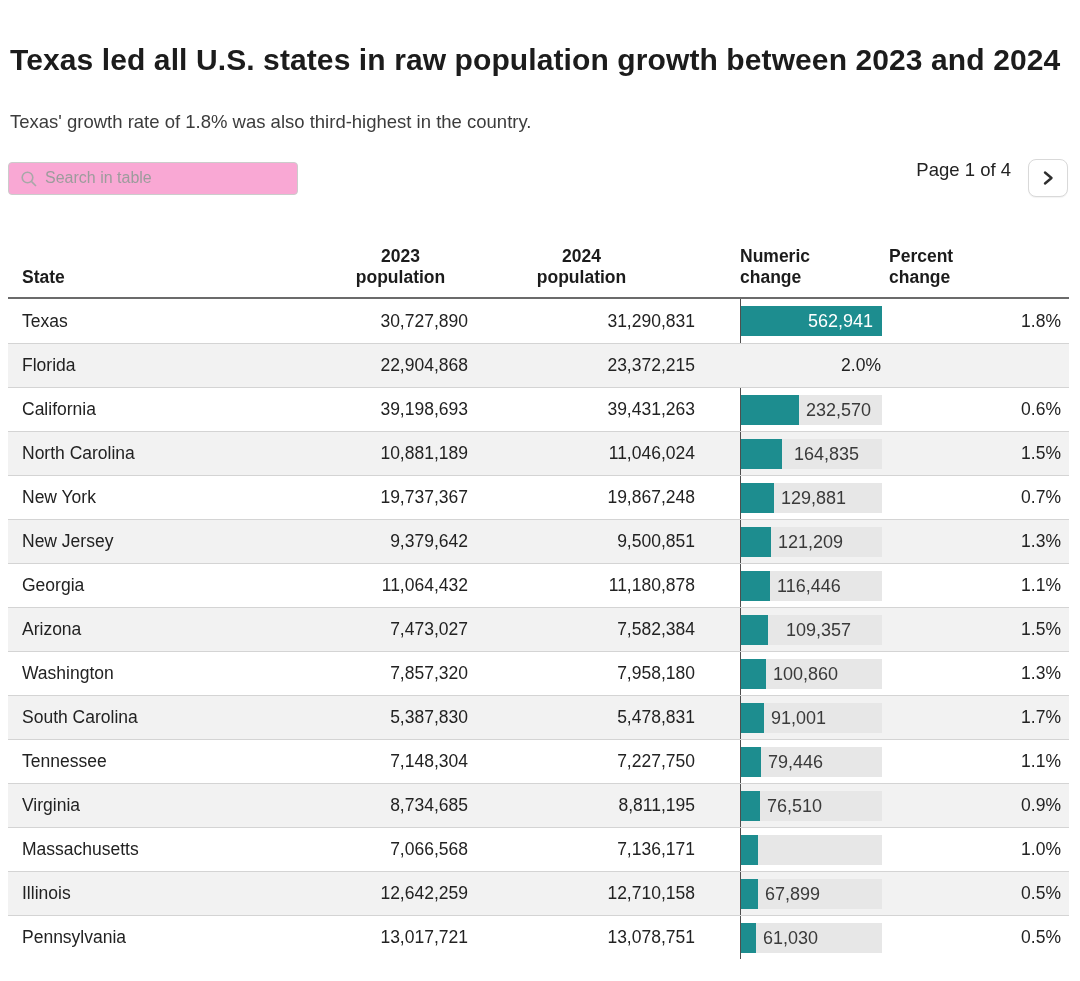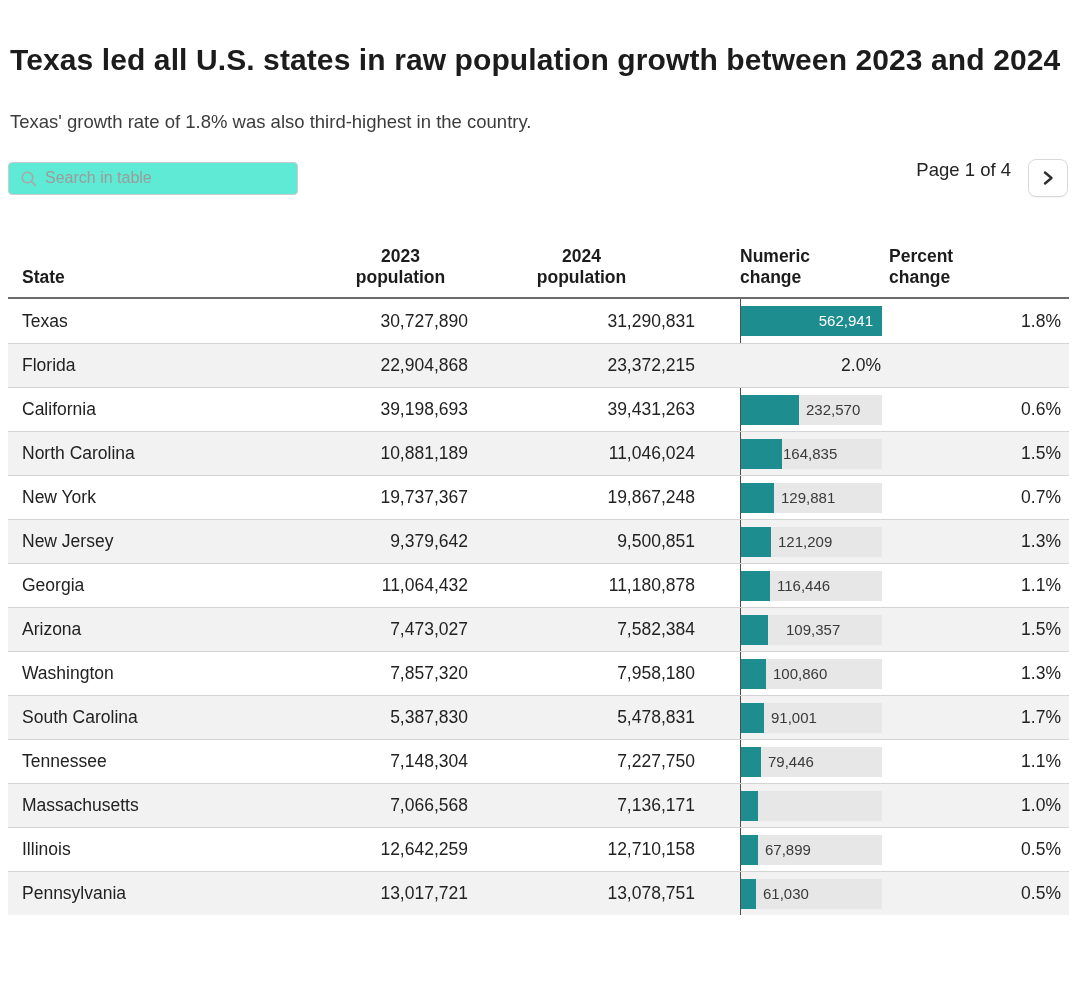--- a/index.html
+++ b/index.html
@@ -14,21 +14,21 @@
   .subtitle{
     margin:33px 10px 0 10px;font-size:18.5px;color:#3c3c3c;line-height:1.2;
   }
   
   .controls{
     margin:26px 12px 0 8px;height:38px;
     display:flex;justify-content:space-between;align-items:center;
   }
   .searchbox{
     position:relative;width:290px;height:33px;border:1px solid #cccccc;
-    border-radius:4px;background:#5eead4;display:flex;align-items:center;box-sizing:border-box;
+    border-radius:4px;background:#f9a8d4;display:flex;align-items:center;box-sizing:border-box;
   }
   .searchbox svg{position:absolute;left:11px;top:7px;}
   .searchbox input{
     border:none;outline:none;background:transparent;width:100%;
     padding:0 8px 0 36px;font-size:16px;color:#333;
     font-family:"Liberation Sans", sans-serif;
   }
   .searchbox input::placeholder{color:#9c9c9c;}
   .pager{display:flex;align-items:flex-start;gap:17px;}
   .page-label{font-size:18.5px;color:#222;}
@@ -59,21 +59,21 @@
   .cell.state{padding-left:14px;}
   .cell.num{text-align:right;}
   .cell.pct{text-align:right;padding-right:8px;}
   .barcell{
     position:relative;height:100%;display:flex;align-items:center;
     border-left:1px solid #4f4f4f;
   }
   .track{position:relative;width:141px;height:30px;background:#e7e7e7;}
   .bar{position:absolute;left:0;top:0;height:30px;background:#1d8d8f;}
   .bar-label{
-    position:absolute;top:0;font-size:15px;line-height:30px;color:#3a3a3a;white-space:nowrap;
+    position:absolute;top:0;font-size:18px;line-height:30px;color:#3a3a3a;white-space:nowrap;
   }
   .bar-label.inside{color:#ffffff;}
 </style>
 </head>
 <body>
 
 <h1 class="title">Texas led all U.S. states in raw population growth between 2023 and 2024</h1>
 <p class="subtitle">Texas' growth rate of 1.8% was also third-highest in the country.</p>
 
 <div class="controls">
@@ -145,21 +145,21 @@
   </div>
 
   <div class="row">
     <div class="cell state">North Carolina</div>
     <div class="cell num">10,881,189</div>
     <div class="cell num">11,046,024</div>
     <div class="cell"></div>
     <div class="cell barcell">
       <div class="track">
         <div class="bar" style="width: 41px;"></div>
-        <span class="bar-label" style="left: 42px;">164,835</span>
+        <span class="bar-label" style="left: 53px;">164,835</span>
       </div>
     </div>
     <div class="cell pct">1.5%</div>
   </div>
 
   <div class="row">
     <div class="cell state">New York</div>
     <div class="cell num">19,737,367</div>
     <div class="cell num">19,867,248</div>
     <div class="cell"></div>
@@ -249,20 +249,33 @@
     <div class="cell"></div>
     <div class="cell barcell">
       <div class="track">
         <div class="bar" style="width: 20px;"></div>
         <span class="bar-label" style="left: 27px;">79,446</span>
       </div>
     </div>
     <div class="cell pct">1.1%</div>
   </div>
 
+  <div class="row">
+    <div class="cell state">Virginia</div>
+    <div class="cell num">8,734,685</div>
+    <div class="cell num">8,811,195</div>
+    <div class="cell"></div>
+    <div class="cell barcell">
+      <div class="track">
+        <div class="bar" style="width: 19px;"></div>
+        <span class="bar-label" style="left: 26px;">76,510</span>
+      </div>
+    </div>
+    <div class="cell pct">0.9%</div>
+  </div>
 
   <div class="row">
     <div class="cell state">Massachusetts</div>
     <div class="cell num">7,066,568</div>
     <div class="cell num">7,136,171</div>
     <div class="cell"></div>
     <div class="cell barcell">
       <div class="track">
         <div class="bar" style="width: 17px;"></div>
         <span class="bar-label" style="left: 20px; margin-top: 40px;">69,603</span>

